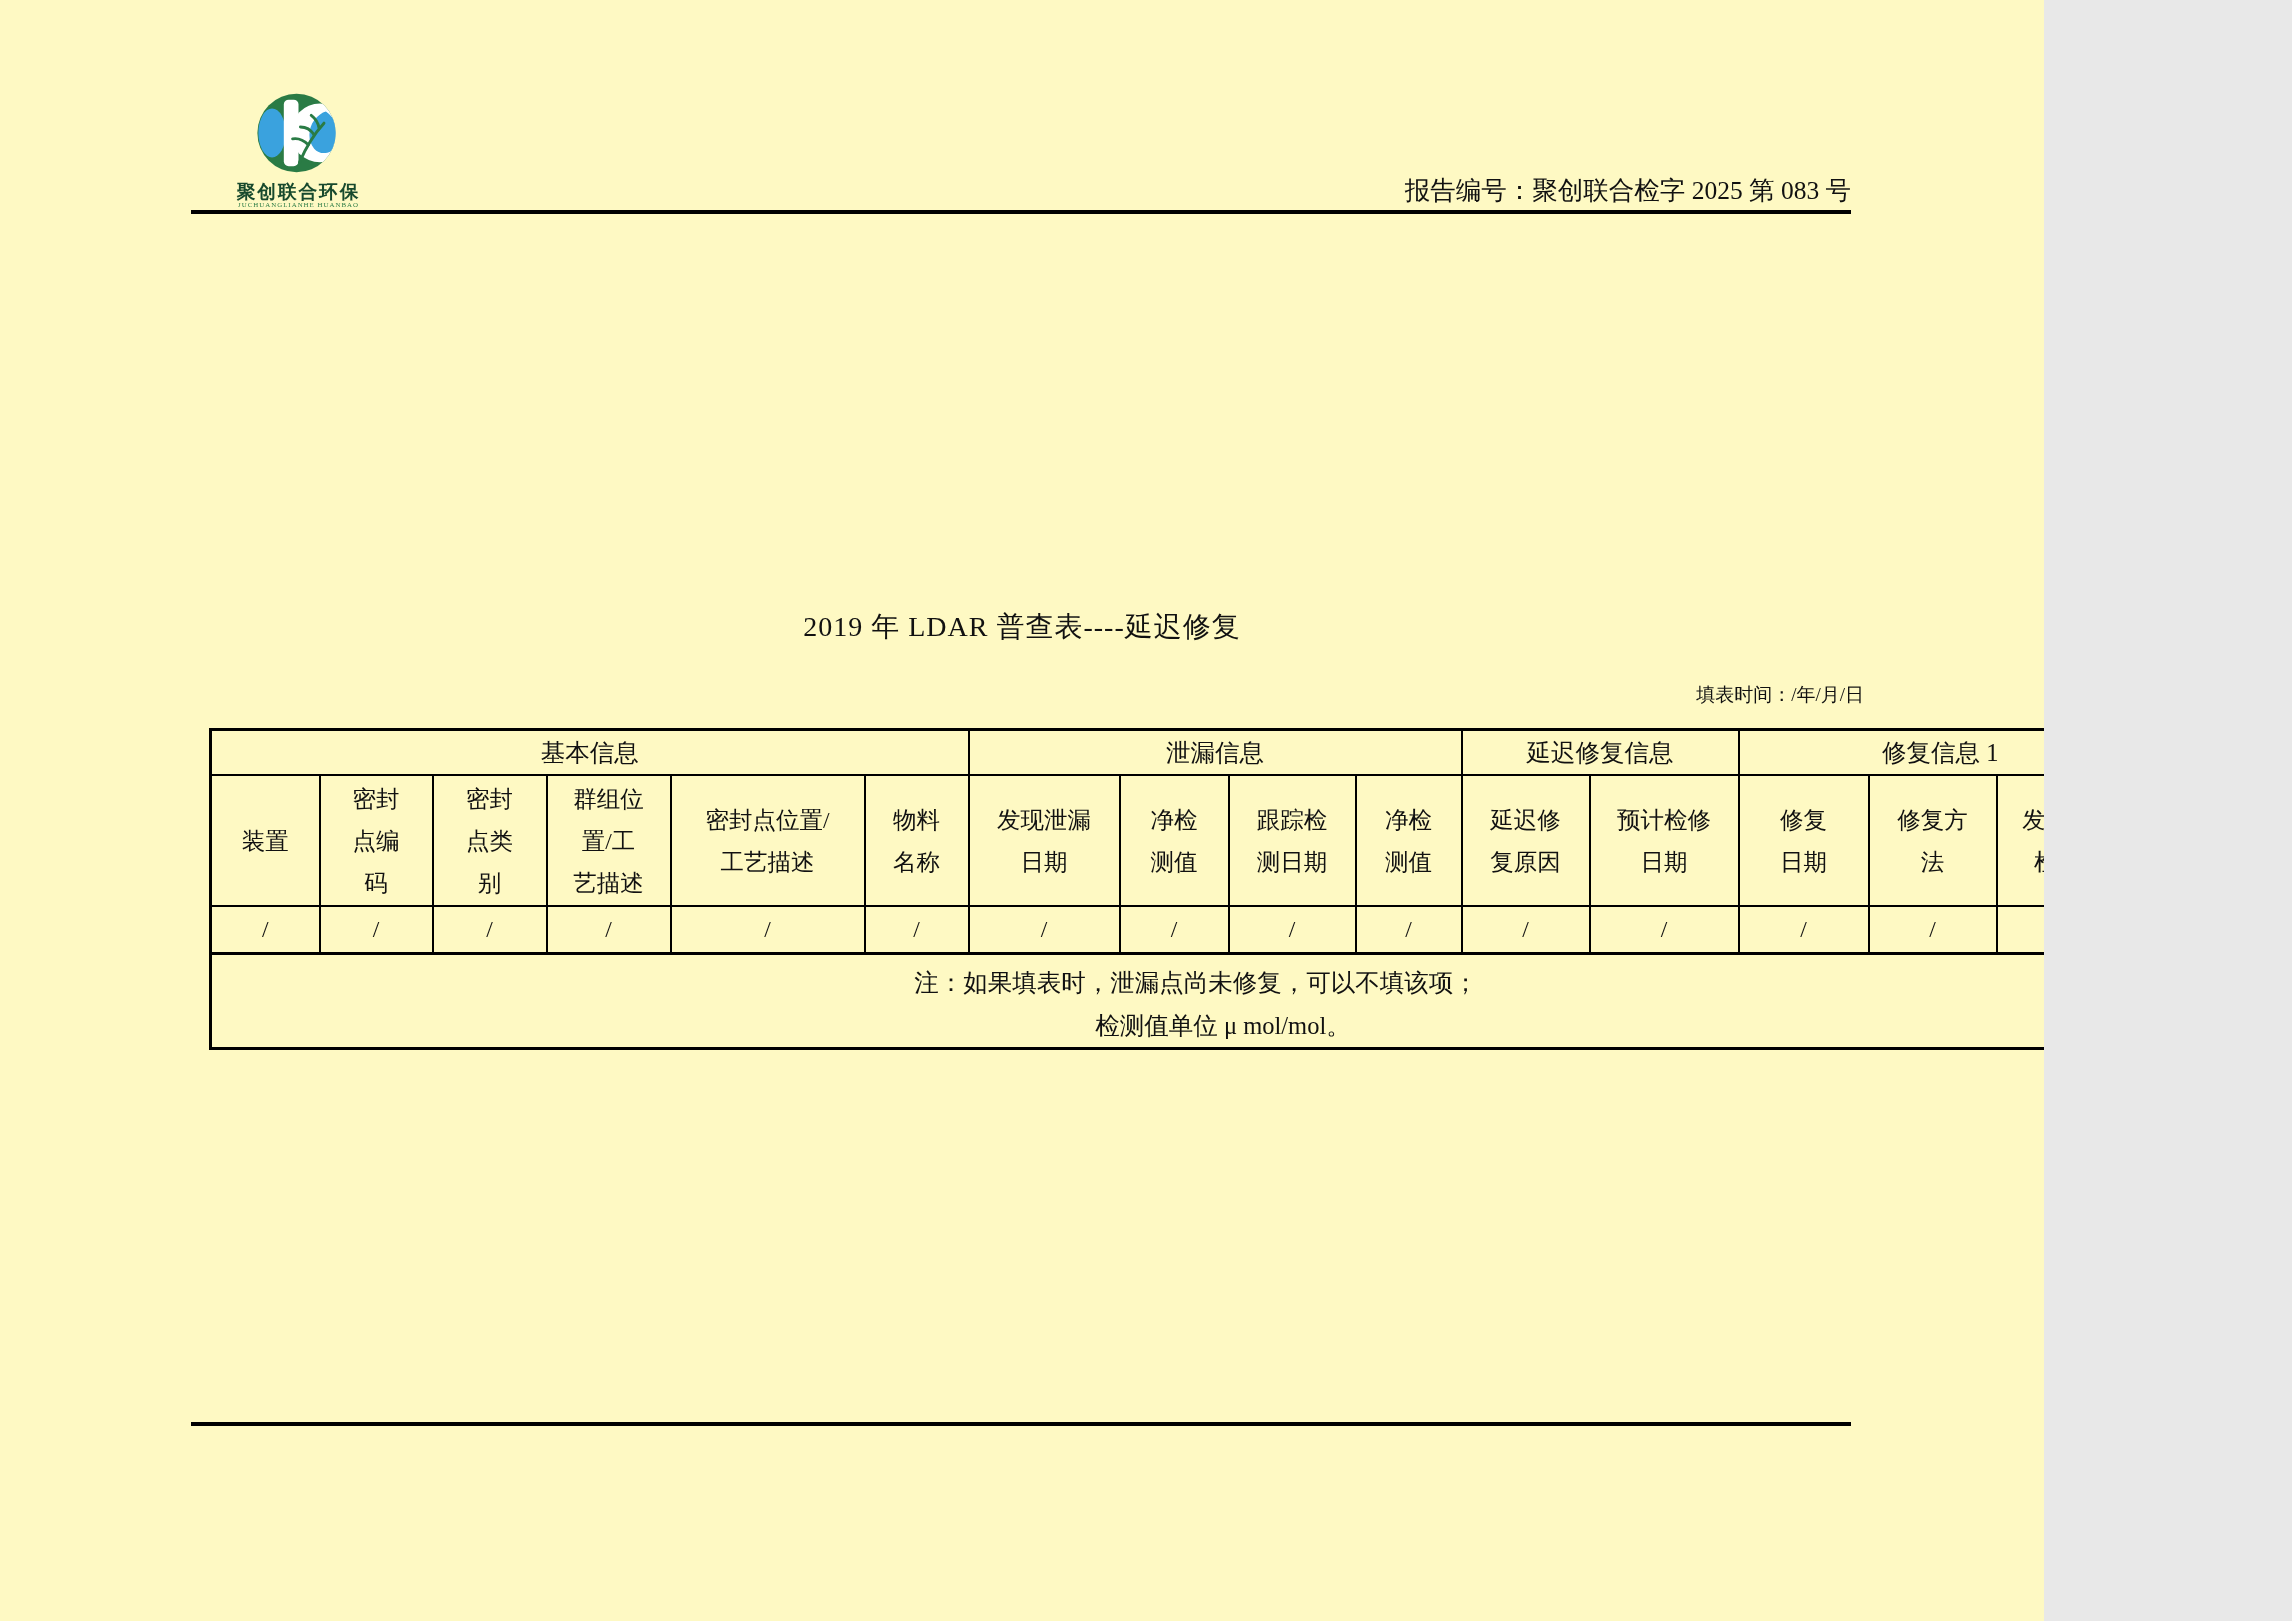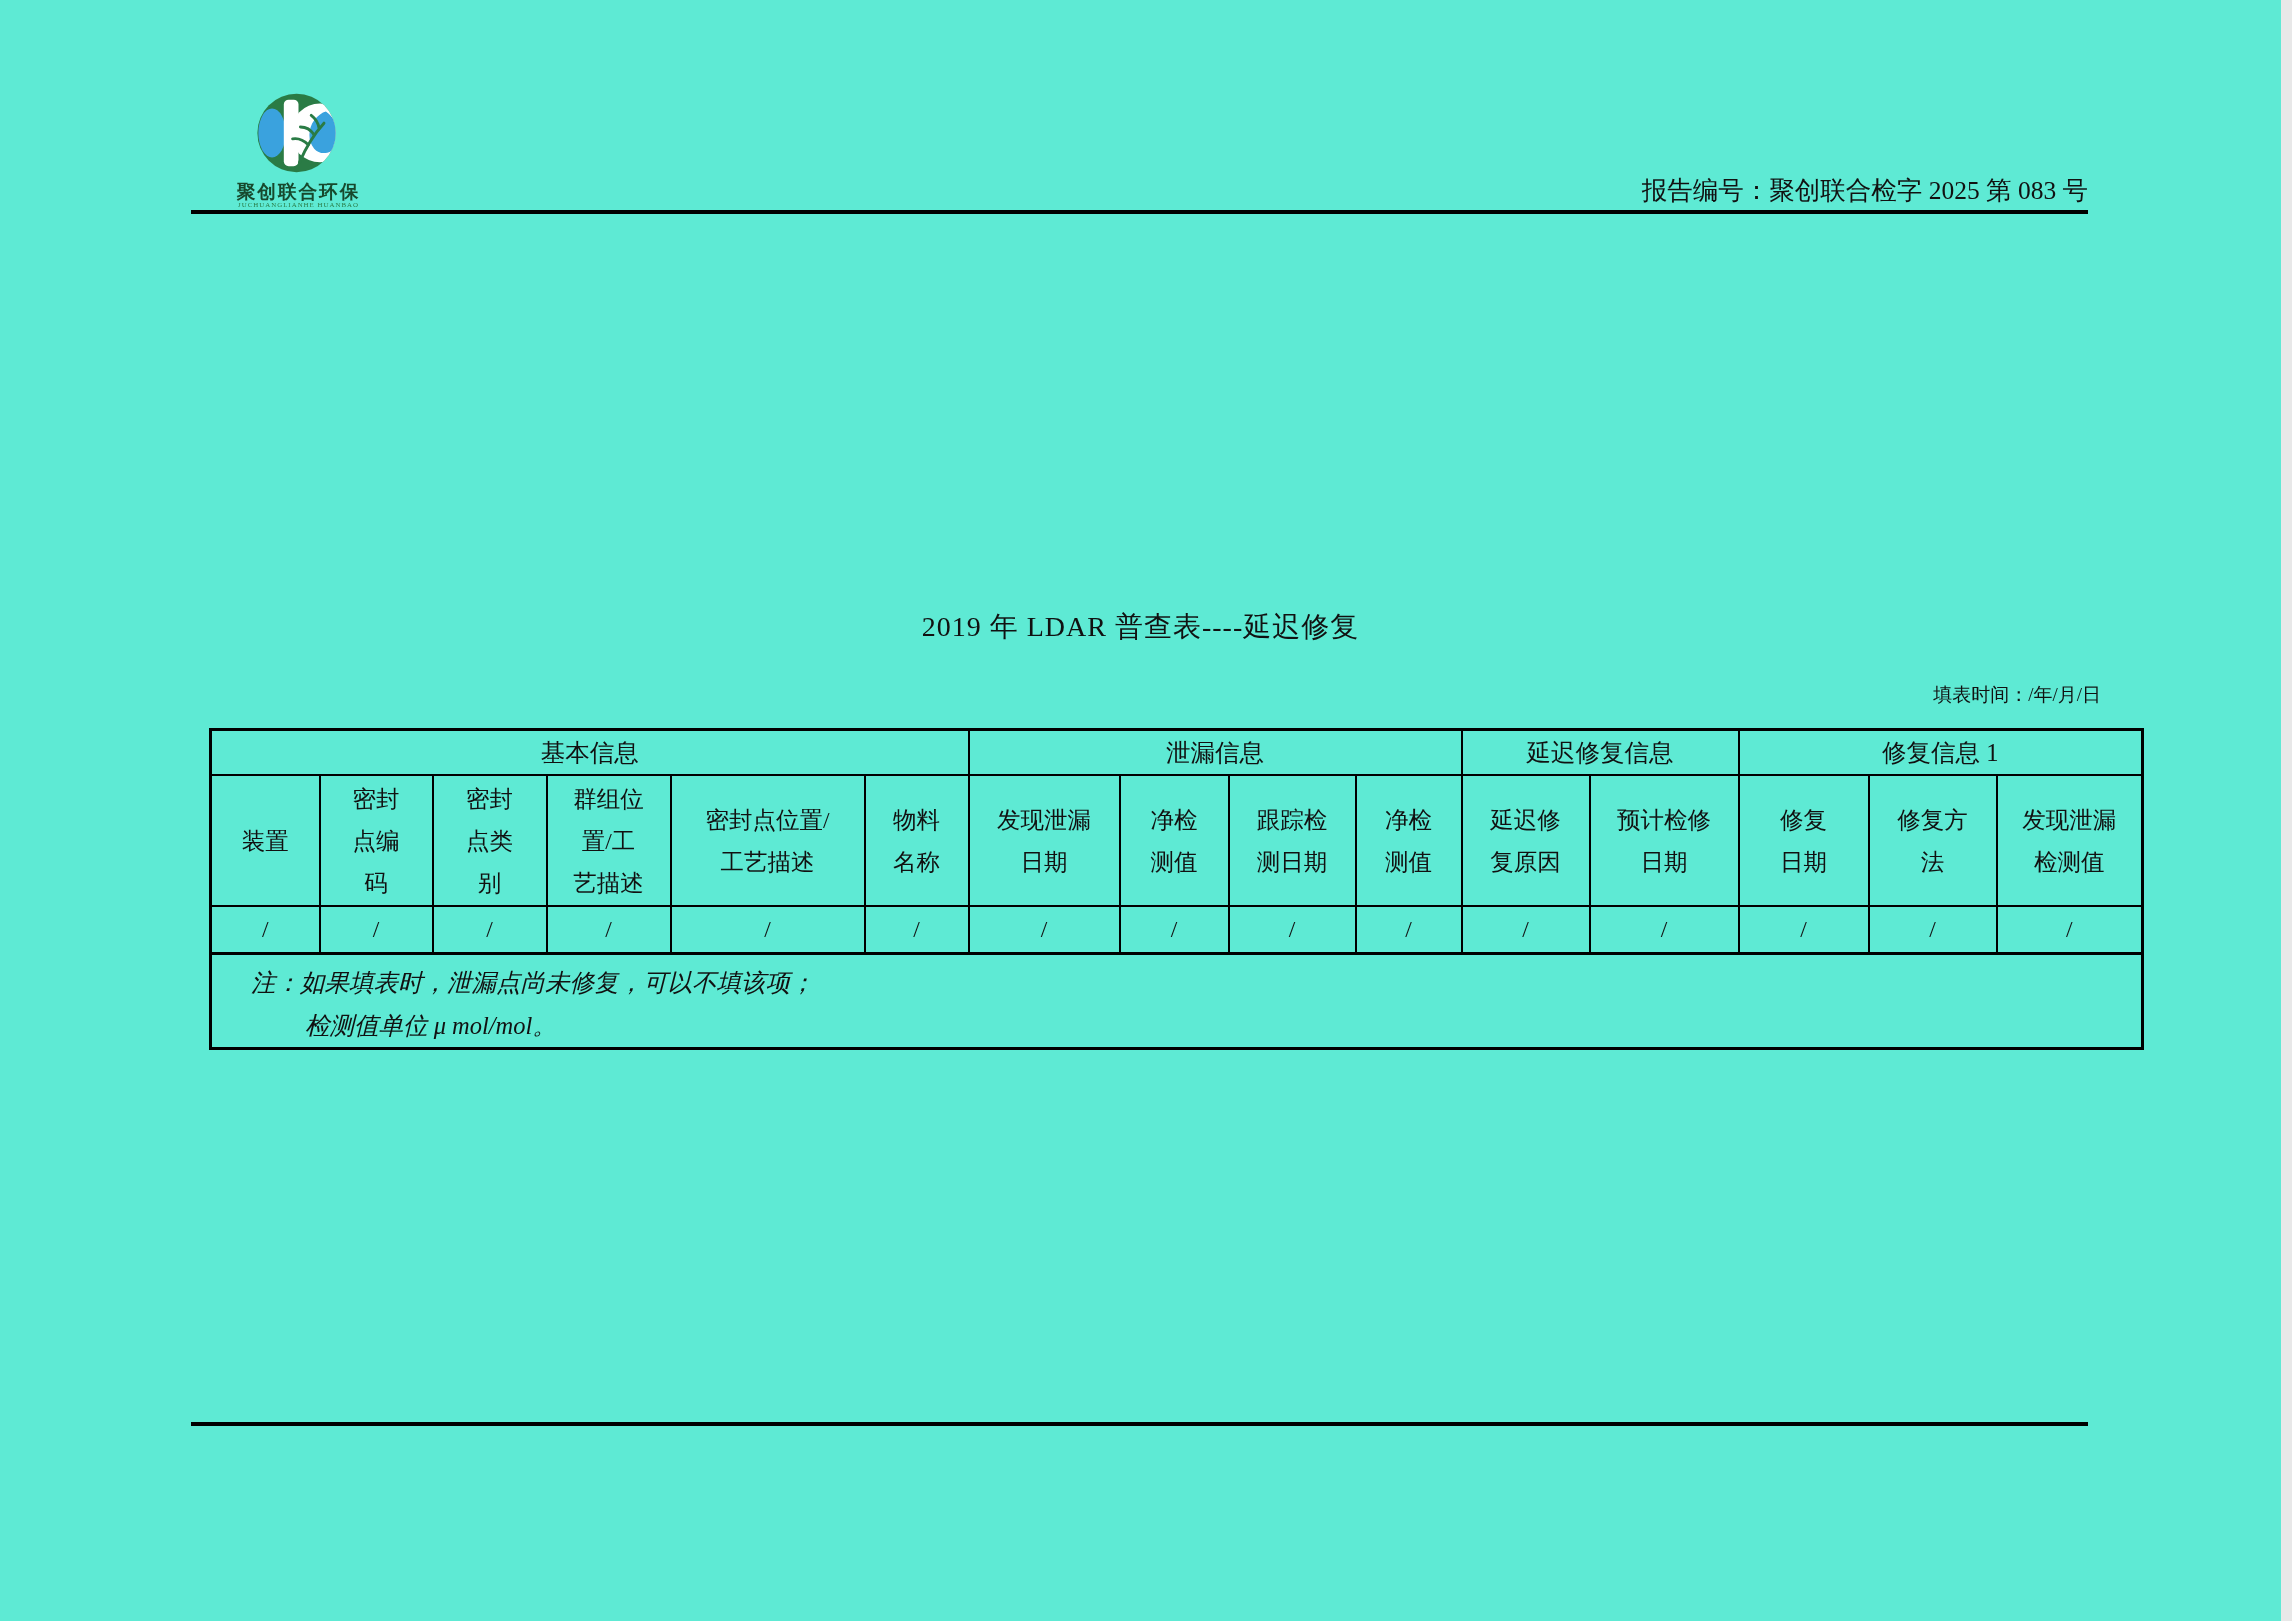--- a/index.html
+++ b/index.html
@@ -1,19 +1,19 @@
 <!DOCTYPE html>
 <html><head>
 <meta charset="utf-8">
 <style>
   html,body{margin:0;padding:0;background:#e8e8e8;}
   .page{
     position:relative;
-    width:2281px;height:1621px;
-    background:#5eead4;
+    width:2044px;height:1621px;
+    background:#fef9c3;
     font-family:"Liberation Serif","DejaVu Serif",serif;
     color:#111;
     overflow:hidden;
   }
   
   .logo{position:absolute;left:222px;top:84px;width:153px;text-align:center;}
   .logo-cn{font-size:18.6px;font-weight:bold;color:#17492d;letter-spacing:2px;line-height:17.6px;margin-top:1px;}
   .logo-en{font-size:6.9px;color:#2a7b45;letter-spacing:1px;line-height:7.8px;}
   .report-no{position:absolute;right:193px;top:173px;font-size:25.5px;white-space:nowrap;}
   .header-line{position:absolute;left:191px;right:193px;top:210px;height:3.9px;background:#000;}
@@ -28,24 +28,23 @@
     border:3.9px solid #000;
     font-size:23.5px;
     margin-left:28px;
   }
   table.ldar td{border:2px solid #000;text-align:center;vertical-align:middle;padding:0;}
   tr.group-row td{height:43px;font-size:24.5px;}
   tr.head-row td{height:129px;white-space:pre-line;line-height:42px;}
   tr.data-row td{height:45px;border-bottom:3.9px solid #000;}
   tr.note-row td{
     height:86px;border-top:3.9px solid #000;
-    text-align:left;vertical-align:top;
+    text-align:center;vertical-align:top;
     font-size:24.5px;line-height:43px;
     padding:5.9px 0 0 39px;
-    font-style:italic;
   }
   .note-l2{margin-left:54px;}
   
   .footer-line{position:absolute;left:191px;right:193px;top:1422px;height:3.9px;background:#000;}
   .footer-page{position:absolute;left:0;right:0;top:1453px;text-align:center;font-size:22.5px;letter-spacing:2px;}
 </style>
 </head>
 <body>
 
 <div class="page">

